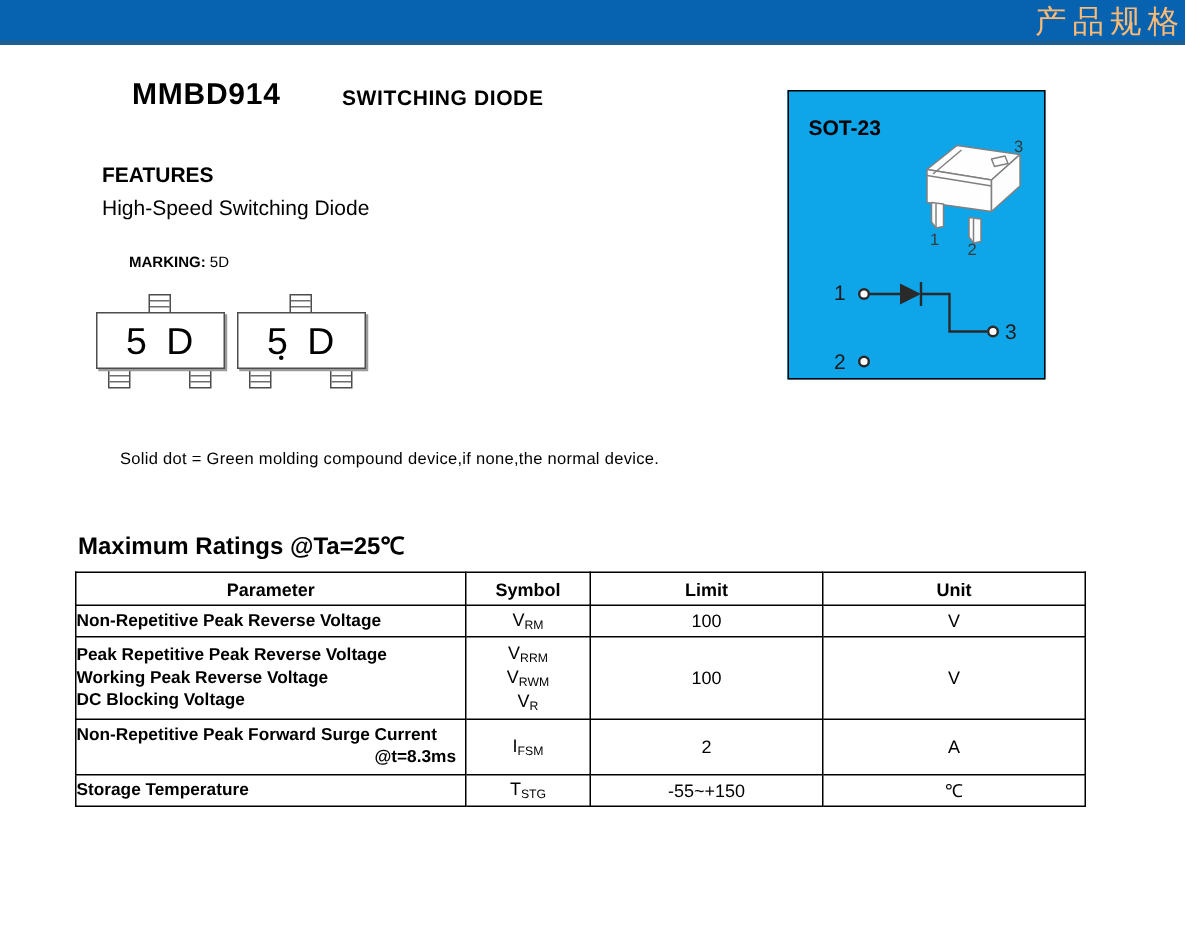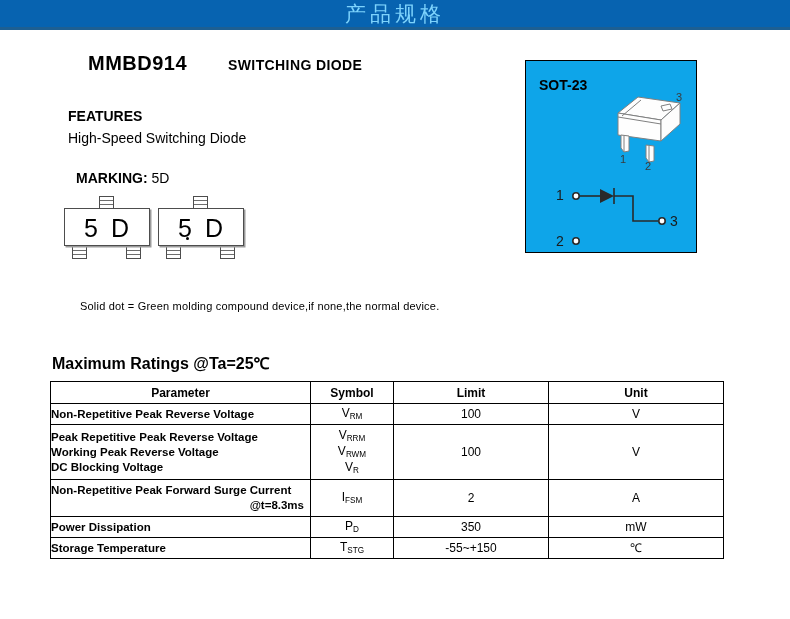--- a/index.html
+++ b/index.html
@@ -23,23 +23,23 @@
     width: 790px;
     height: 30px;
     background: #0763b0;
     border-bottom: 3px solid #1d5f92;
     box-sizing: border-box;
   }
   .banner-title {
     position: absolute;
     left: 0; top: 0;
     width: 790px;
-    text-align: center;
+    text-align: right;
     line-height: 28px;
-    color: #7dd3fc;
+    color: #fdba74;
     font-size: 21px;
     font-family: "DejaVu Sans", sans-serif;
     letter-spacing: 4px;
     white-space: nowrap;
   }
 
   
   .part-no {
     position: absolute;
     left: 88px; top: 52px;
@@ -61,22 +61,22 @@
     font-size: 14px;
     font-weight: bold;
   }
   .features-txt {
     position: absolute;
     left: 68px; top: 130px;
     font-size: 14px;
   }
   .marking-line {
     position: absolute;
-    left: 76px; top: 170px;
-    font-size: 14px;
+    left: 86px; top: 170px;
+    font-size: 10px;
   }
   .marking-line b { font-weight: bold; }
   .marking-line span.val { font-weight: normal; }
 
   .note-line {
     position: absolute;
     left: 80px; top: 300px;
     font-size: 11px;
     letter-spacing: 0.2px;
   }
@@ -359,30 +359,20 @@
         <td class="param">
           <span style="display: block;">Non-Repetitive Peak Forward Surge Current</span>
           <span class="right">@t=8.3ms</span>
         </td>
         <td class="sym">
           <span class="ln">I<sub>FSM</sub></span>
         </td>
         <td class="lim">2</td>
         <td class="unit">A</td>
       </tr>
-      <tr class="row-h1">
-        <td class="param">
-          <span style="display: block;">Power Dissipation</span>
-        </td>
-        <td class="sym">
-          <span class="ln">P<sub>D</sub></span>
-        </td>
-        <td class="lim">350</td>
-        <td class="unit">mW</td>
-      </tr>
       <tr class="row-h2">
         <td class="param">
           <span style="display: block;">Storage Temperature</span>
         </td>
         <td class="sym">
           <span class="ln">T<sub>STG</sub></span>
         </td>
         <td class="lim">-55~+150</td>
         <td class="unit">℃</td>
       </tr>

